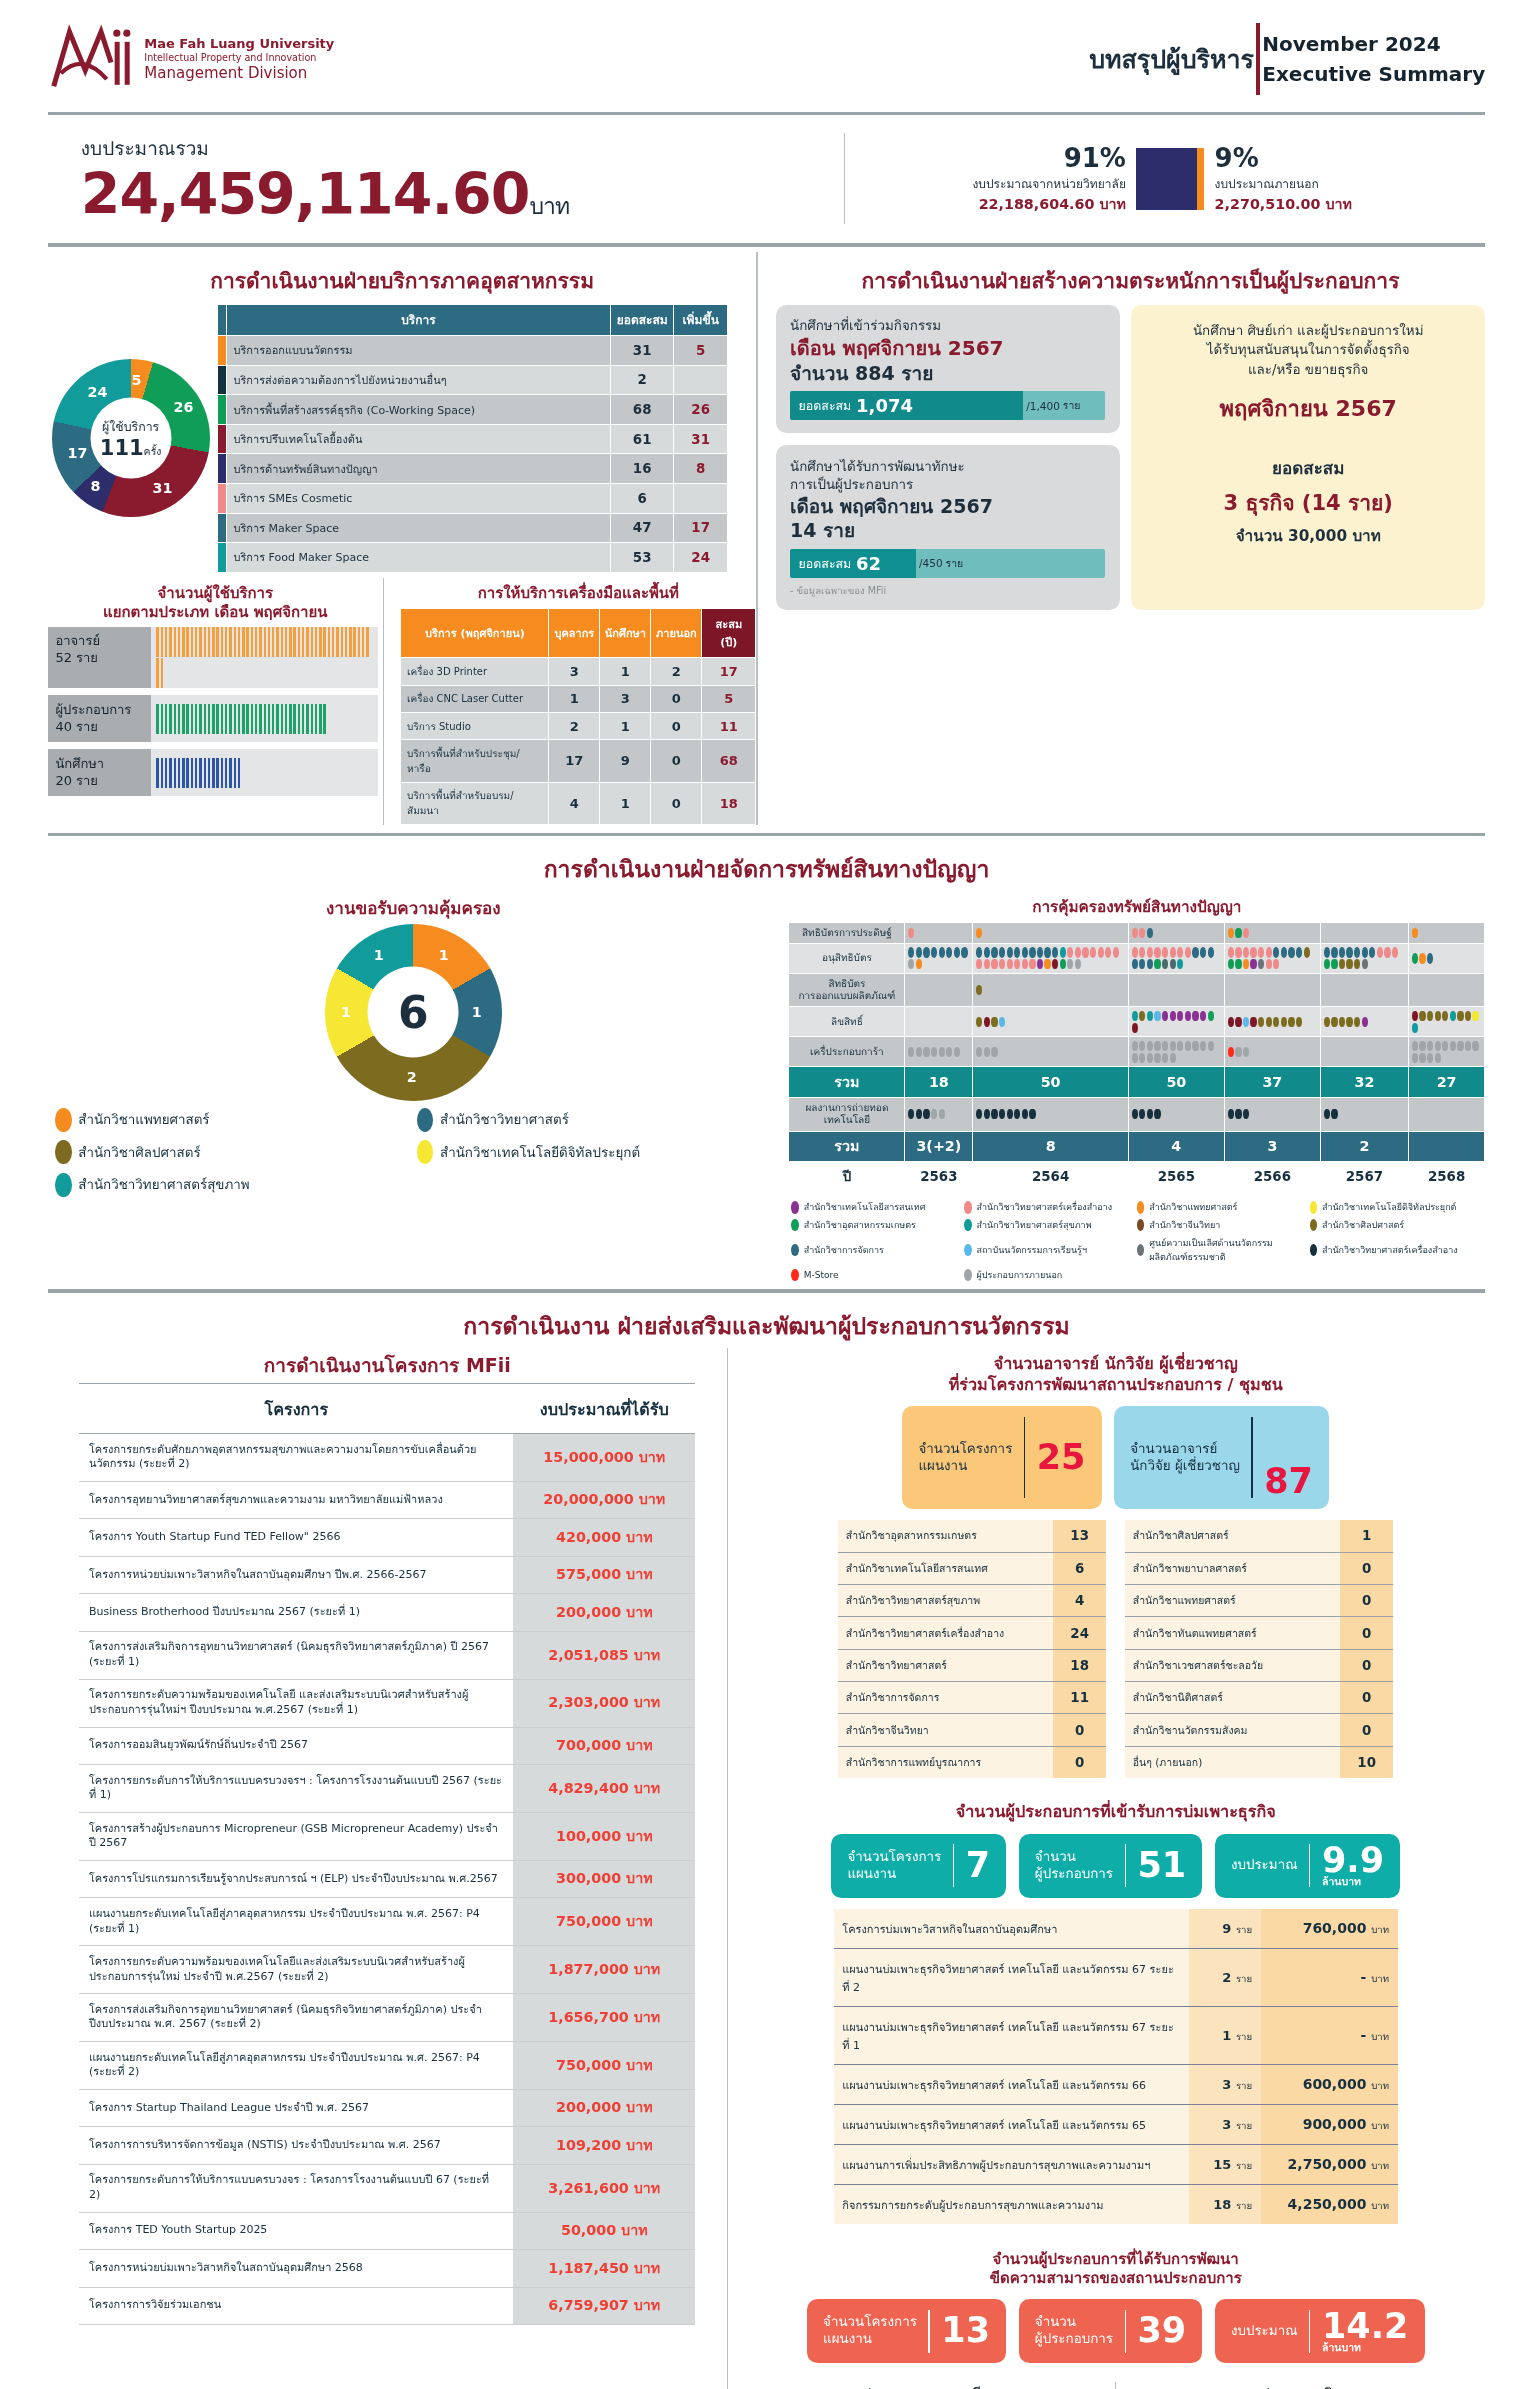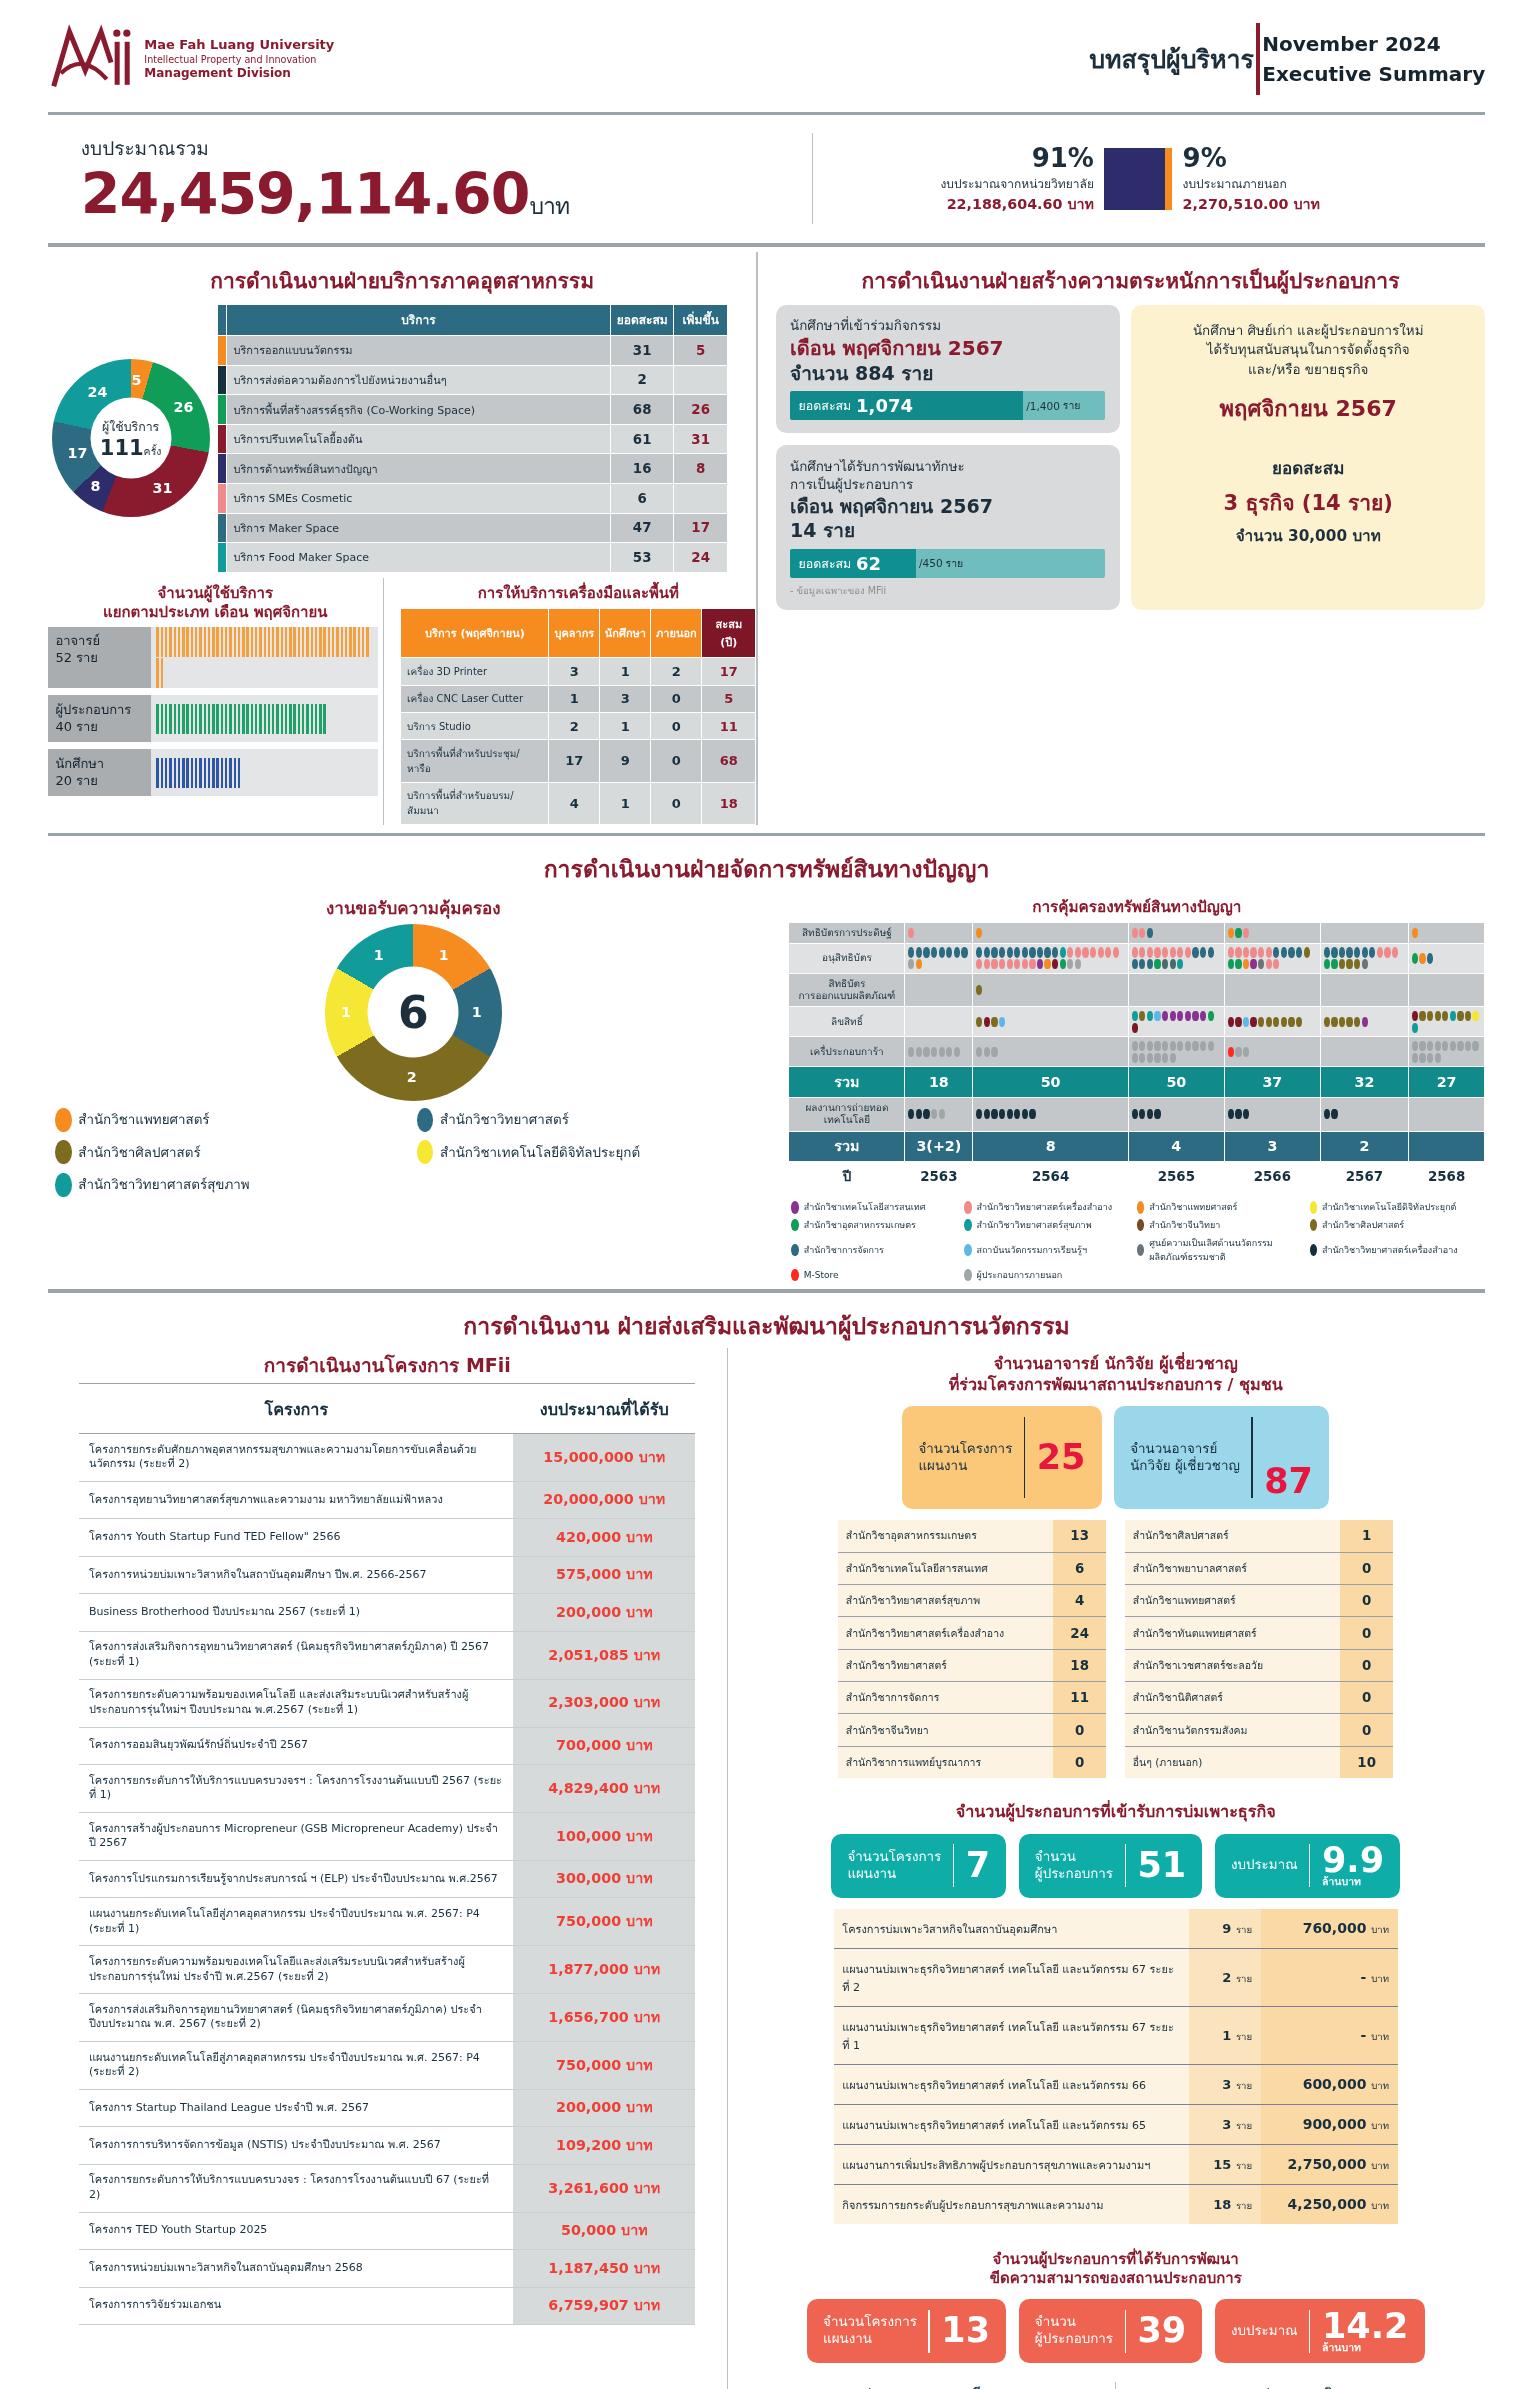--- a/index.html
+++ b/index.html
@@ -13,31 +13,31 @@
   }
   .page { width:1533px; height:3498px; position:relative; padding: 0 43px; }
 
   
   .header { display:flex; align-items:center; justify-content:space-between; padding: 23px 4.8px 14.3px 4.8px; }
   .logo-wrap { display:flex; align-items:center; gap:10.5px; }
   .logo-mark { width:86px; height:72px; }
   .logo-text { line-height:1.25; }
   .logo-text .l1 { font-size:13px; font-weight:bold; color:#8a1a2e; }
   .logo-text .l2 { font-size:9.6px; color:#8a1a2e; }
-  .logo-text .l3 { font-size:12px; color:#8a1a2e;font-weight:bold; }
+  .logo-text .l3 { font-size:15px; color:#8a1a2e; }
   .head-right { display:flex; align-items:center; gap:2px; }
   .head-th { font-size:25px; color:#1d2f3d; font-weight:bold; letter-spacing:0px;}
   .head-bar { width:4.3px; height:72px; background:#8a1a2e; }
   .head-en { line-height:1.5; }
   .head-en div { font-size:20px; font-weight:bold; color:#16242f; }
 
   .hr-thick { height:3.3px; background:#9aa3a8; margin: 2.9px 4.8px; }
 
   
-  .budget { display:flex; align-items:stretch; padding: 14.3px 4.8px 16.2px 4.8px; }
+  .budget { display:flex; align-items:stretch; padding: 14.3px 4.8px 16.2px 4.8px; gap: 32px; }
   .budget-left { width:745px; padding-left:33px; }
   .budget-left .lbl { font-size:19px; color:#1d2f3d; margin-bottom:1.9px;}
   .budget-left .big { font-size:57px; font-weight:bold; color:#8a1a2e; letter-spacing:-1px; line-height:1.05;}
   .budget-left .big span.unit { font-size:23px; font-weight:normal; color:#1d2f3d; }
   .vdiv { width:1.4px; background:#b9c0c4; margin:0 19px; }
   .budget-right { flex:1; display:flex; align-items:center; justify-content:center; gap:0px; padding-right:57px;}
   .bcol { text-align:right; padding-right:10.5px; }
   .bcol.r { text-align:left; padding-right:0; padding-left:10.5px; }
   .bcol .pct { font-size:26px; font-weight:bold; color:#1d2f3d; }
   .bcol .nm { font-size:12px; color:#1d2f3d; margin-top:1px;}

